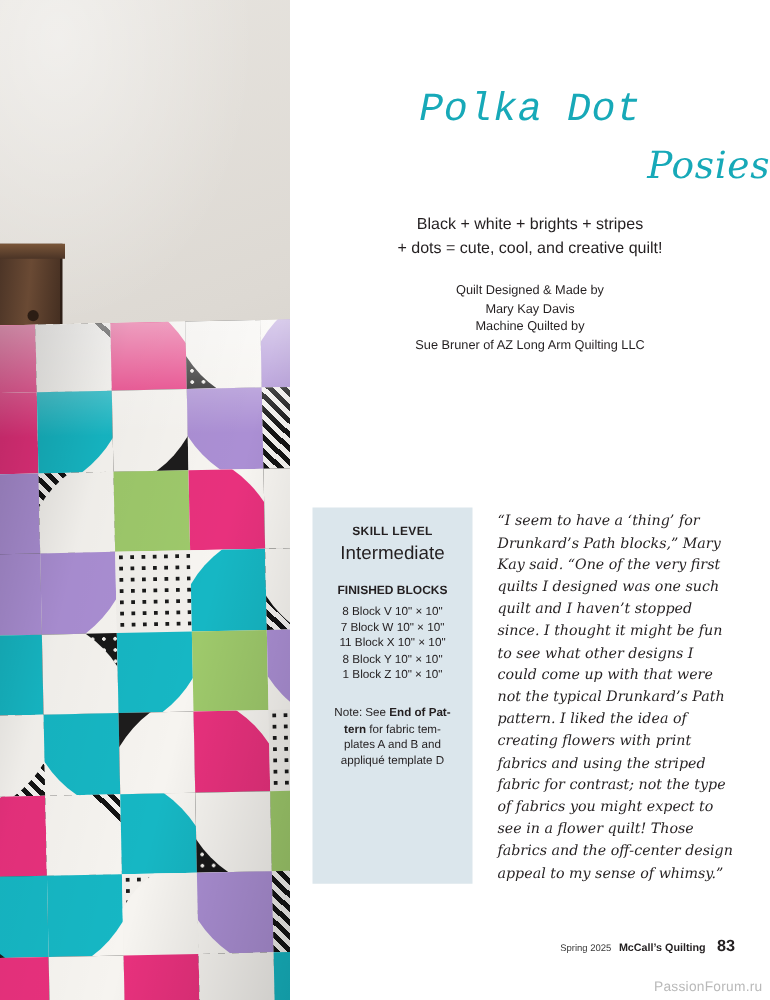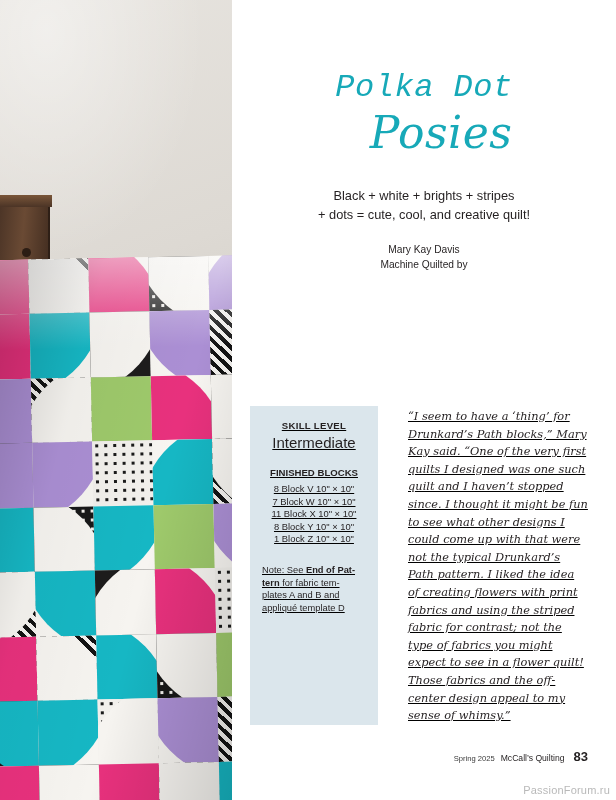--- a/index.html
+++ b/index.html
@@ -154,27 +154,28 @@
   }
   .title .line1 {
     display: block;
     font-size: 32px;
     line-height: 44px;
     margin-top: 66px;
     font-family: Liberation Mono, monospace;
   }
   .title .line2 {
     display: block;
-    font-size: 44px;
+    font-size: 30px;
     line-height: 46px;
     margin-left: 34px;
+    text-align: right;
   }
 
   .subtitle {
-    margin-top: 30px;
+    margin-top: 13px;
     text-align: center;
     color: #231f20;
     font-size: 12.8px;
     line-height: 19px;
     font-family: "Liberation Sans", sans-serif;
   }
 
   .credits {
     margin-top: 19px;
     text-align: center;
@@ -182,24 +183,23 @@
     font-size: 10.2px;
     line-height: 14.5px;
   }
 
   .lower {
     position: absolute;
     left: 0;
     top: 406px;
     width: 384px;
     display: flex;
-    gap: 30px;
+    gap: 20px;
     padding: 0 28px 0 18px;
     box-sizing: border-box;
-    text-decoration: underline;
   }
 
   .specs {
     width: 128px;
     flex: 0 0 128px;
     background: #dbe6ec;
     padding: 14px 10px 18px 10px;
     box-sizing: border-box;
     color: #231f20;
   }
@@ -231,21 +231,21 @@
     padding: 0;
     list-style: none;
     text-align: center;
     font-size: 9.4px;
     line-height: 12.6px;
   }
   .note {
     margin-top: 18px;
     font-size: 9.3px;
     line-height: 12.6px;
-    text-align: left;
+    text-align: center;
     padding: 0 2px;
   }
   .note b { font-weight: bold; }
 
   .quote {
     flex: 1;
     text-align: left;
     font-family: "DejaVu Serif", serif;
     font-style: italic;
     font-size: 11.4px;
@@ -263,21 +263,21 @@
     gap: 6px;
     color: #231f20;
     margin-top: 16px;
   }
   .footer .issue {
     font-size: 7.6px;
     color: #3a3a3a;
   }
   .footer .mag {
     font-size: 8.6px;
-    font-weight: normal;
+    font-weight: bold;
   }
   .footer .pageno {
     font-size: 13px;
     font-weight: bold;
     margin-left: 3px;
   }
 
   .watermark {
     position: absolute;
     right: 6px;
@@ -444,22 +444,24 @@
       <span class="line1">Polka Dot</span>
       <span class="line2">Posies</span>
     </div>
 
     <div class="subtitle">
       <div>Black + white + brights + stripes</div>
       <div>+ dots = cute, cool, and creative quilt!</div>
     </div>
 
     <div class="credits">
+      <div>Quilt Designed &amp; Made by</div>
       <div>Mary Kay Davis</div>
       <div>Machine Quilted by</div>
+      <div>Sue Bruner of AZ Long Arm Quilting LLC</div>
     </div>
 
     <div class="lower">
 
       <div class="specs">
         <div class="head">SKILL LEVEL</div>
         <div class="sub">Intermediate</div>
 
 
         <div class="blocks-head">FINISHED BLOCKS</div>

